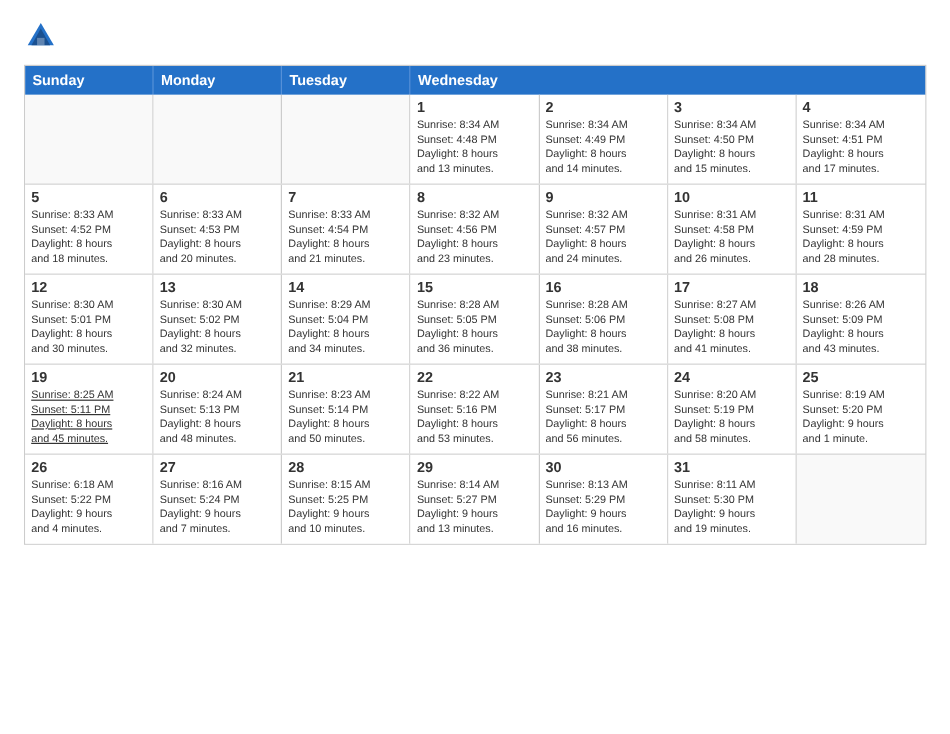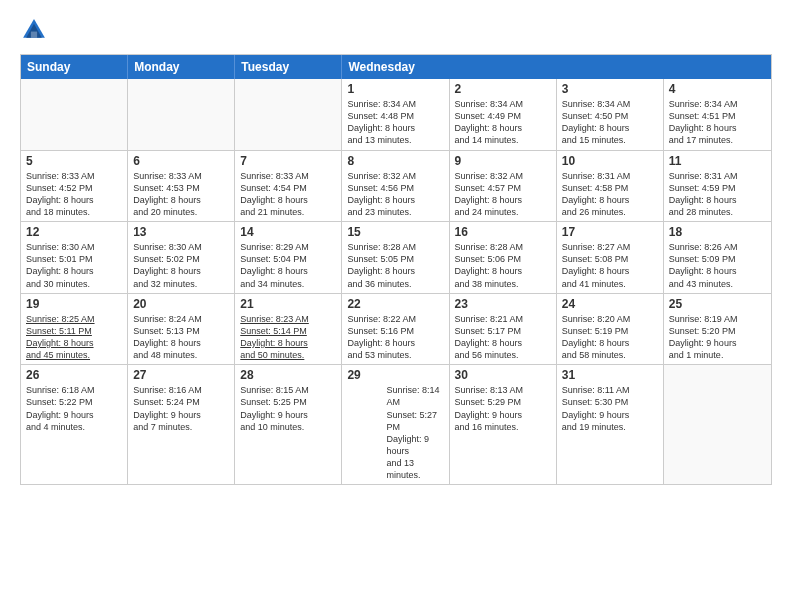--- a/index.html
+++ b/index.html
@@ -290,21 +290,21 @@
           </div>
           <div class="cal-cell">
             <div class="day-number">20</div>
             <div class="cell-text" style="white-space: pre-line;">Sunrise: 8:24 AM
 Sunset: 5:13 PM
 Daylight: 8 hours
 and 48 minutes.</div>
           </div>
           <div class="cal-cell">
             <div class="day-number">21</div>
-            <div class="cell-text" style="white-space: pre-line; text-decoration: underline;">Sunrise: 8:23 AM
+            <div class="cell-text" style="white-space: pre-line;">Sunrise: 8:23 AM
 Sunset: 5:14 PM
 Daylight: 8 hours
 and 50 minutes.</div>
           </div>
           <div class="cal-cell">
             <div class="day-number">22</div>
             <div class="cell-text" style="white-space: pre-line;">Sunrise: 8:22 AM
 Sunset: 5:16 PM
 Daylight: 8 hours
 and 53 minutes.</div>
@@ -348,21 +348,21 @@
           </div>
           <div class="cal-cell">
             <div class="day-number">28</div>
             <div class="cell-text" style="white-space: pre-line;">Sunrise: 8:15 AM
 Sunset: 5:25 PM
 Daylight: 9 hours
 and 10 minutes.</div>
           </div>
           <div class="cal-cell">
             <div class="day-number">29</div>
-            <div class="cell-text" style="white-space: pre-line; margin-left: 39px;">Sunrise: 8:14 AM
+            <div class="cell-text" style="white-space: pre-line;">Sunrise: 8:14 AM
 Sunset: 5:27 PM
 Daylight: 9 hours
 and 13 minutes.</div>
           </div>
           <div class="cal-cell">
             <div class="day-number">30</div>
             <div class="cell-text" style="white-space: pre-line;">Sunrise: 8:13 AM
 Sunset: 5:29 PM
 Daylight: 9 hours
 and 16 minutes.</div>

